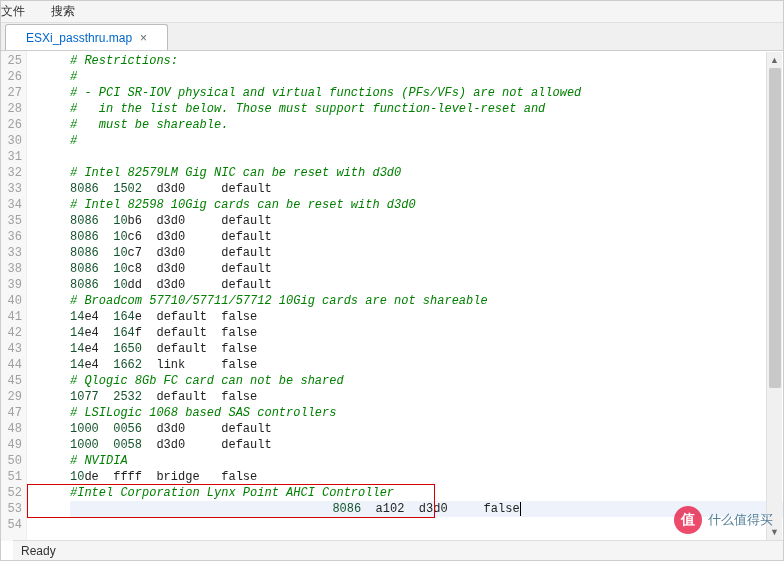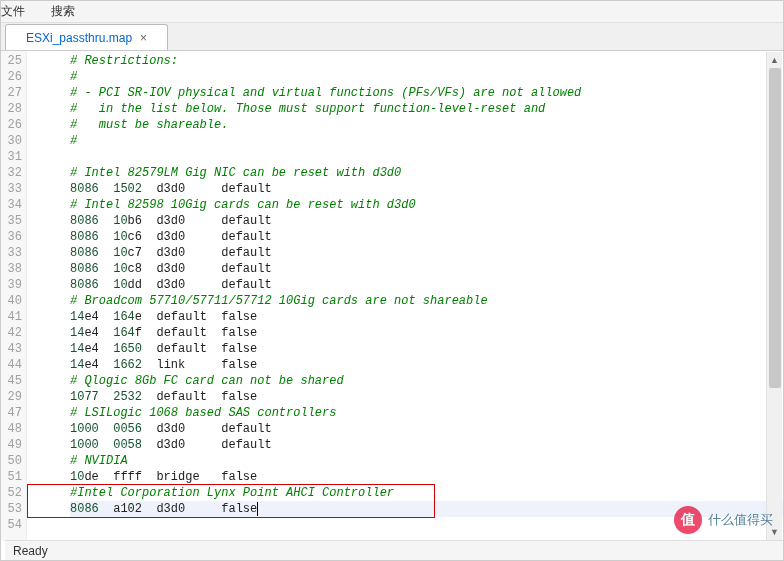--- a/index.html
+++ b/index.html
@@ -71,37 +71,37 @@
     line-height: 16px;
     padding: 2px 0 0 6px;
     white-space: pre;
     flex: 1;
     margin-left: 37px;
   }
   .line { height: 16px; position: relative; }
   .cmt { color: #008000; font-style: italic; }
   .num { color: #14532d; }
   .txt { color: #222; }
-  .current-line { background: #eef3fb; }
+  .current-line { background: #eef3fb; text-align: center; }
   .caret {
     display: inline-block;
     width: 1px;
     height: 14px;
     background: #000;
     vertical-align: text-bottom;
   }
   .red-box {
     position: absolute;
     border: 1.5px solid #d40000;
     pointer-events: none;
   }
   .status-bar {
     position: absolute;
     bottom: 0;
-    left: 4px;
+    left: 12px;
     right: 0;
     height: 20px;
     background: #f5f5f5;
     border-top: 1px solid #ddd;
     display: flex;
     align-items: center;
     padding: 0 8px;
     color: #333;
   }
   .watermark {

